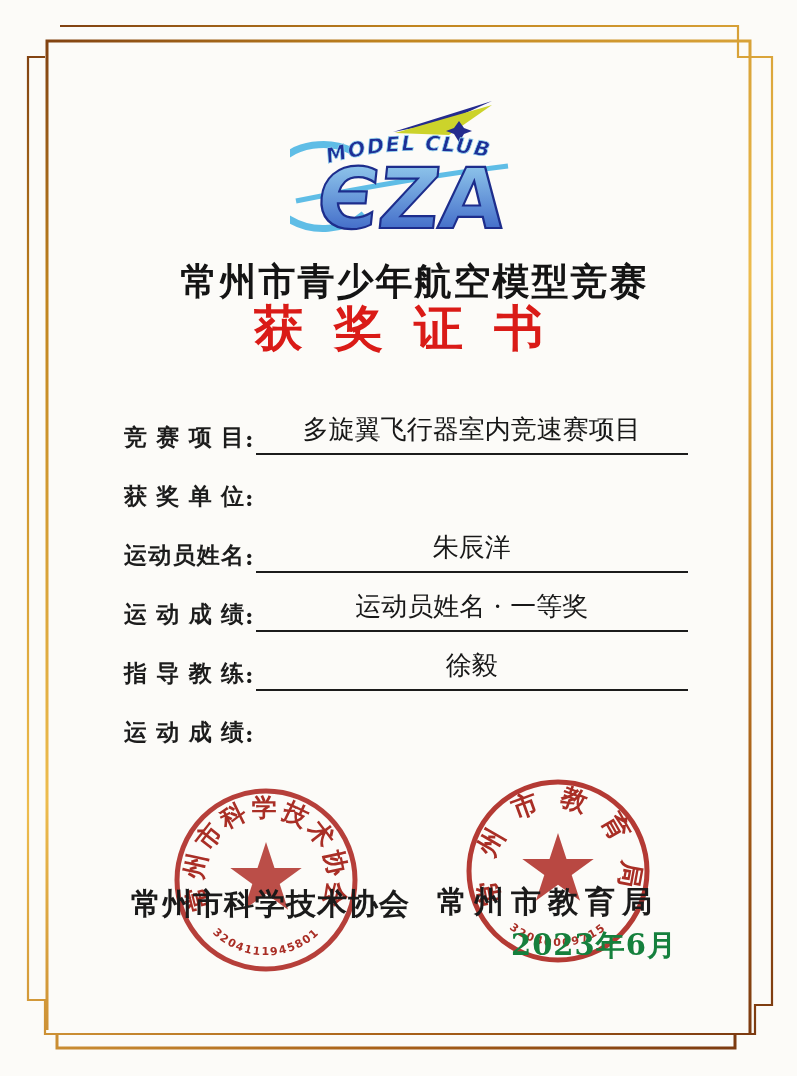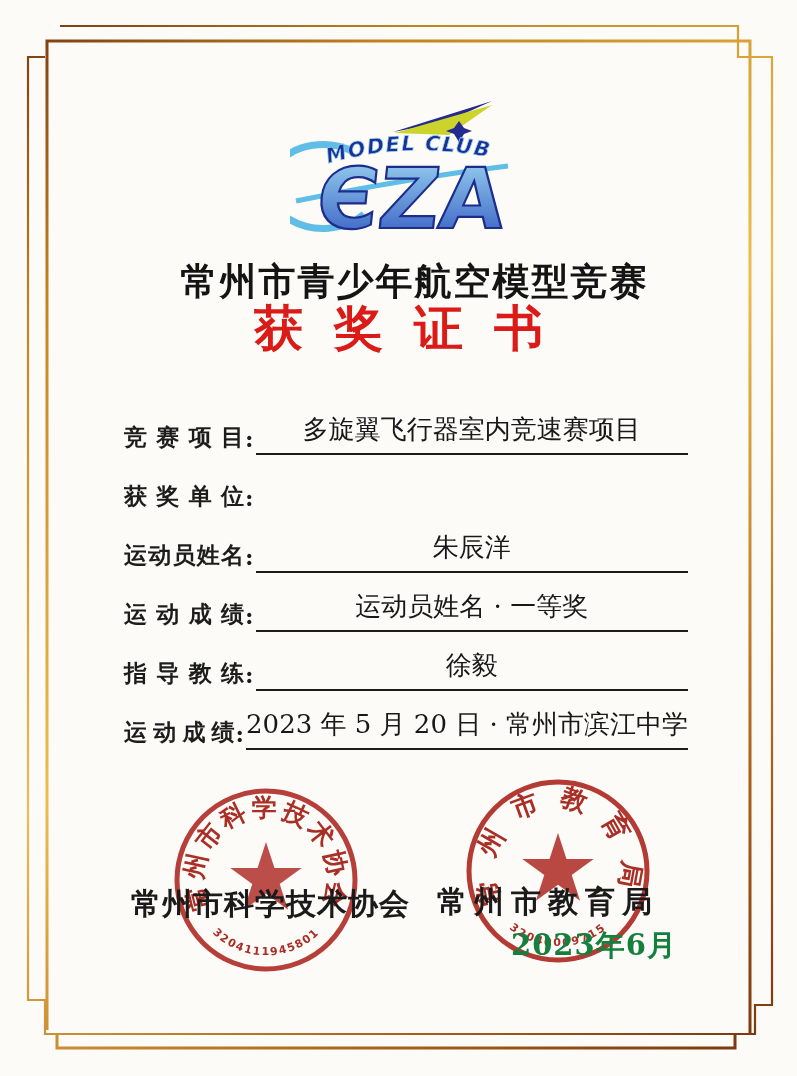--- a/index.html
+++ b/index.html
@@ -99,21 +99,20 @@
       <span class="fvalue">运动员姓名 · 一等奖</span>
     </div>
     <div class="frow">
       <span class="flabel">指导教练</span>
         <span class="fcolon">:</span>
       <span class="fvalue">徐毅</span>
     </div>
     <div class="frow">
       <span class="flabel">运动成绩</span>
         <span class="fcolon">:</span>
-      <span class="fvalue">2023 年 5 月 20 日 · 常州市滨江中学</span>
     </div>
   </div>
 
   <svg class="seal seal-left" width="196" height="196" viewBox="0 0 196 196">
     <defs>
       <path id="ringL" d="M43,128 A63,63 0 1 1 153,128" fill="none"></path>
       <path id="serL" d="M40,146 A75,75 0 0 0 156,146" fill="none"></path>
     </defs>
     <circle cx="98" cy="98" r="89" stroke="#b2302a" stroke-width="5" fill="none" opacity="0.92"></circle>
     <polygon opacity="0.85" fill="#b2302a" points="98,60 106.5,85.9 133.7,85.9 111.7,101.9 120.1,127.8 98,111.8 75.9,127.8 84.3,101.9 62.3,85.9 89.5,85.9"></polygon>

